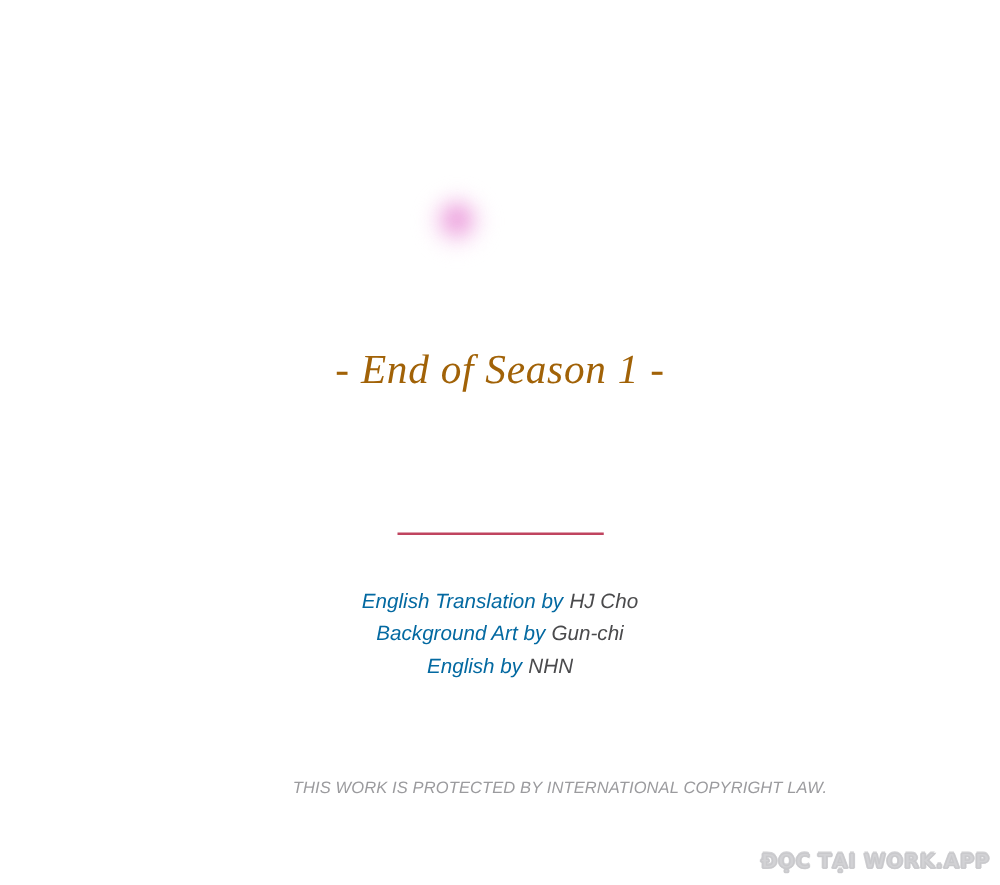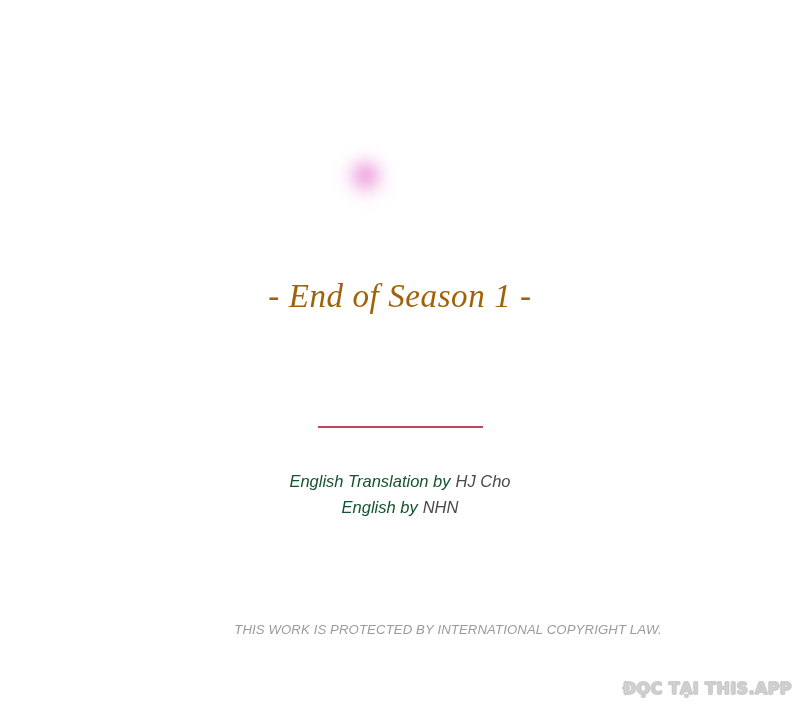--- a/index.html
+++ b/index.html
@@ -89,21 +89,21 @@
     text-align: center;
   }
   .credit-line {
     font-family: "Liberation Sans", sans-serif;
     font-style: italic;
     font-size: 16.5px;
     line-height: 26px;
     white-space: nowrap;
   }
   .credit-role {
-    color: #14532d;
+    color: #0369a1;
     font-weight: 400;
   }
   .credit-name {
     color: #4a4a4c;
     font-weight: 400;
     margin-left: 5px;
   }
 
   
   .copyright {
@@ -157,26 +157,29 @@
 
   <hr class="divider">
 
   <div class="credits">
 
     <div class="credit-line">
       <span class="credit-role">English Translation by</span><span class="credit-name">HJ Cho</span>
     </div>
 
 
+    <div class="credit-line">
+      <span class="credit-role">Background Art by</span><span class="credit-name">Gun-chi</span>
+    </div>
 
     <div class="credit-line">
       <span class="credit-role">English by</span><span class="credit-name">NHN</span>
     </div>
 
   </div>
 
   <div class="copyright">THIS WORK IS PROTECTED BY INTERNATIONAL COPYRIGHT LAW.</div>
 
   <div class="watermark">
-    <div class="wm-line">ĐỌC TẠI THIS.APP</div>
+    <div class="wm-line">ĐỌC TẠI WORK.APP</div>
   </div>
 
 </div>
 
 </body></html>

